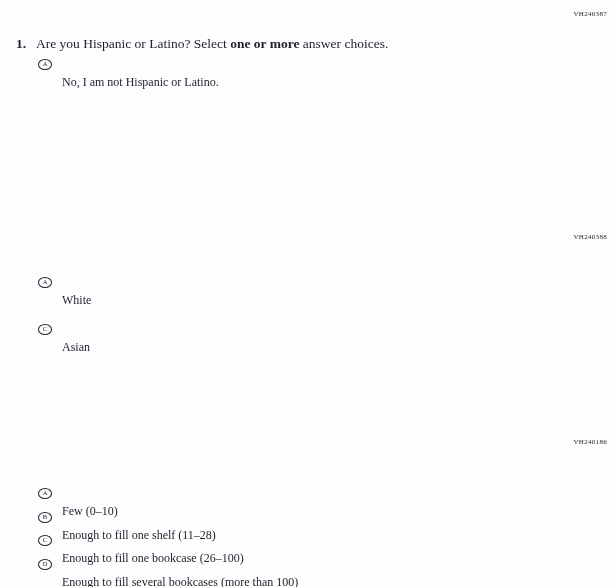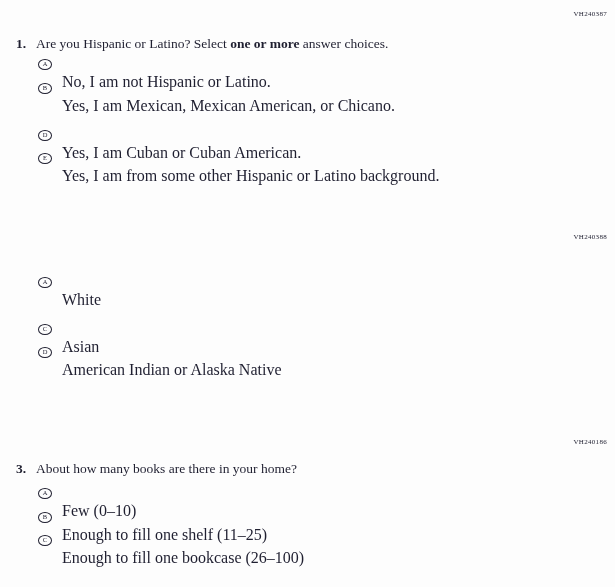--- a/index.html
+++ b/index.html
@@ -49,95 +49,74 @@
     border-radius: 50%;
     margin-right: 10px;
     flex: 0 0 auto;
     box-sizing: content-box;
   }
   .bubble-letter {
     font-size: 6.5px;
     line-height: 1;
   }
   .option-text {
-    font-size: 16px;
+    font-size: 12px;
     white-space: nowrap;
     margin-top: 36px;
   }
 </style>
 </head>
 <body>
 
 <div class="page">
 
   <div class="item-code" style="top:10px">VH240387</div>
   <div class="question-header" style="top:36px">
     <span class="q-number">1.</span><span class="q-text"><span>Are you Hispanic or Latino? Select </span><b>one or more</b><span> answer choices.</span></span>
   </div>
   <div class="option" style="top:57px">
     <span class="bubble">
         <span class="bubble-letter">A</span>
       </span>
     <span class="option-text">No, I am not Hispanic or Latino.</span>
   </div>
-  <div class="option" style="top:81px">
-    <span class="bubble">
-        <span class="bubble-letter">B</span>
-      </span>
-    <span class="option-text">Yes, I am Mexican, Mexican American, or Chicano.</span>
-  </div>
-  <div class="option" style="top:128px">
-    <span class="bubble">
-        <span class="bubble-letter">D</span>
-      </span>
-    <span class="option-text">Yes, I am Cuban or Cuban American.</span>
-  </div>
-  <div class="option" style="top:151px">
-    <span class="bubble">
-        <span class="bubble-letter">E</span>
-      </span>
-    <span class="option-text">Yes, I am from some other Hispanic or Latino background.</span>
-  </div>
 
   <div class="item-code" style="top:233px">VH240388</div>
   <div class="option" style="top:275px">
     <span class="bubble">
         <span class="bubble-letter">A</span>
       </span>
     <span class="option-text">White</span>
   </div>
   <div class="option" style="top:322px">
     <span class="bubble">
         <span class="bubble-letter">C</span>
       </span>
     <span class="option-text">Asian</span>
   </div>
-  <div class="option" style="top:345px">
-    <span class="bubble">
-        <span class="bubble-letter">D</span>
-      </span>
-    <span class="option-text">American Indian or Alaska Native</span>
-  </div>
 
   <div class="item-code" style="top:438px">VH240186</div>
-  <div class="question-header" style="top:461px">
-    <span class="q-number">3.</span><span class="q-text"><span>About how many books are there in your home?</span><b></b><span></span></span>
-  </div>
   <div class="option" style="top:486px">
     <span class="bubble">
         <span class="bubble-letter">A</span>
       </span>
     <span class="option-text">Few (0–10)</span>
   </div>
   <div class="option" style="top:510px">
     <span class="bubble">
         <span class="bubble-letter">B</span>
       </span>
-    <span class="option-text">Enough to fill one shelf (11–25)</span>
+    <span class="option-text">Enough to fill one shelf (11–28)</span>
   </div>
   <div class="option" style="top:533px">
     <span class="bubble">
         <span class="bubble-letter">C</span>
       </span>
     <span class="option-text">Enough to fill one bookcase (26–100)</span>
   </div>
+  <div class="option" style="top:557px">
+    <span class="bubble">
+        <span class="bubble-letter">D</span>
+      </span>
+    <span class="option-text">Enough to fill several bookcases (more than 100)</span>
+  </div>
 
 </div>
 
 </body></html>

